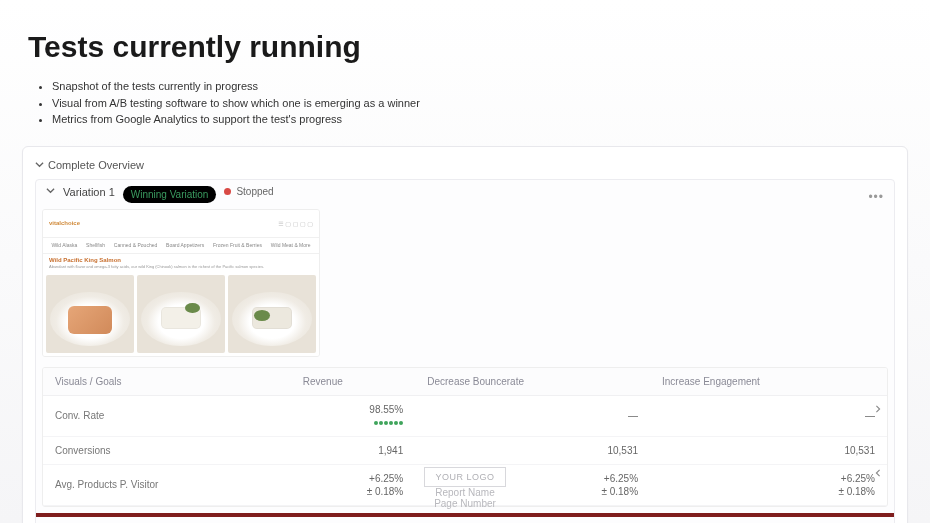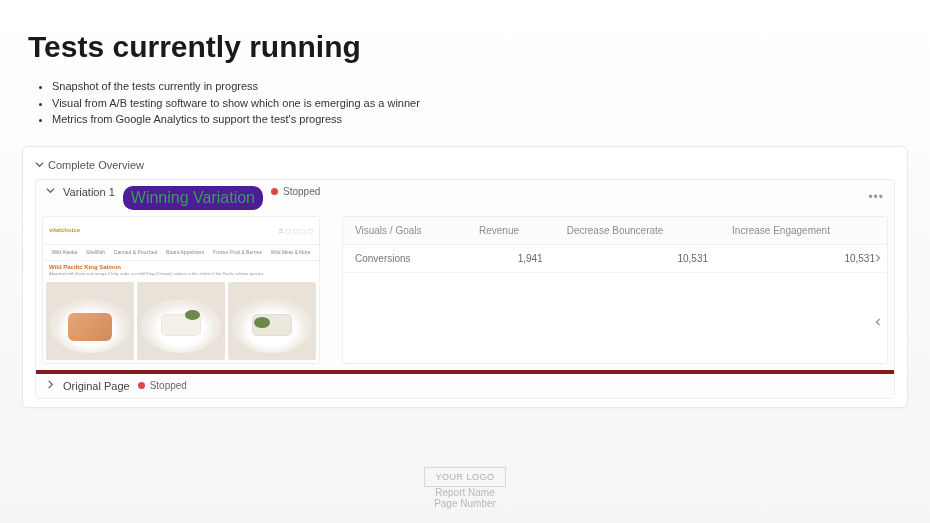--- a/index.html
+++ b/index.html
@@ -54,23 +54,23 @@
     gap: 8px;
     padding: 6px 10px;
     font-size: 11px;
     color: #555;
     position: relative;
   }
   .var-header .title, .orig-header .title {
     color: #444;
   }
   .badge-win {
-    background: #4c1d95;
+    background: #000000;
     color: #3a9a5f;
-    font-size: 16px;
+    font-size: 10px;
     padding: 3px 8px;
     border-radius: 10px;
   }
   .status {
     display: inline-flex;
     align-items: center;
     gap: 5px;
     font-size: 10px;
     color: #666;
   }
@@ -80,22 +80,23 @@
   .more-icon {
     position: absolute;
     right: 10px;
     top: 10px;
     color: #999;
     font-size: 12px;
     letter-spacing: 1px;
   }
   .var-body {
     display: flex;
-    gap: 22px;
+    gap: 10px;
     padding: 0 6px 6px 6px;
+    flex-direction: column;
   }
   .preview {
     width: 278px;
     flex: none;
     border: 1px solid #eee;
     border-radius: 3px;
     background: #fafafa;
     overflow: hidden;
   }
   .preview-top {
@@ -324,24 +325,49 @@
           <thead>
             <tr>
               <th>Visuals / Goals</th>
               <th>Revenue</th>
               <th>Decrease Bouncerate</th>
               <th>Increase Engagement</th>
             </tr>
           </thead>
           <tbody>
             <tr>
+              <td>Conv. Rate</td>
+              <td>
+                <span>98.55%</span><br>
+                <span class="dots-green">
+                    <span></span>
+                    <span></span>
+                    <span></span>
+                    <span></span>
+                    <span></span>
+                    <span></span>
+                  </span>
+              </td>
+              <td>—</td>
+              <td>—</td>
+            </tr>
+            <tr>
               <td>Conversions</td>
               <td>1,941</td>
               <td>10,531</td>
               <td>10,531</td>
+            </tr>
+            <tr>
+              <td>Avg. Products P. Visitor</td>
+              <td style="white-space:pre-line;">+6.25%
+± 0.18%</td>
+              <td style="white-space:pre-line;">+6.25%
+± 0.18%</td>
+              <td style="white-space:pre-line;">+6.25%
+± 0.18%</td>
             </tr>
           </tbody>
         </table>
         <div class="scroll-caret caret-top">
           <svg viewBox="0 0 10 10" width="8" height="8">
               <path d="M3 1 L7 5 L3 9" fill="none" stroke="#888" stroke-width="1.4"></path>
             </svg>
         </div>
         <div class="scroll-caret caret-bot">
           <svg viewBox="0 0 10 10" width="8" height="8">

